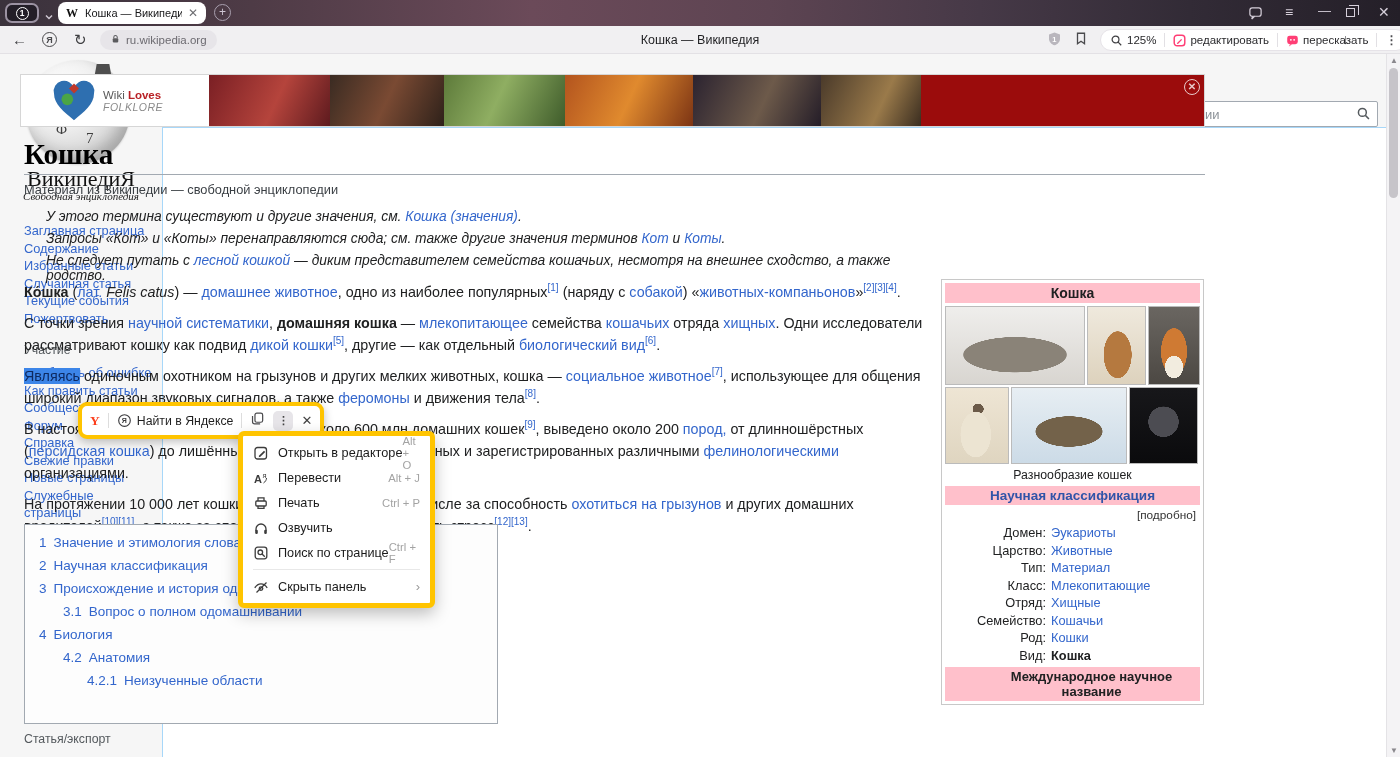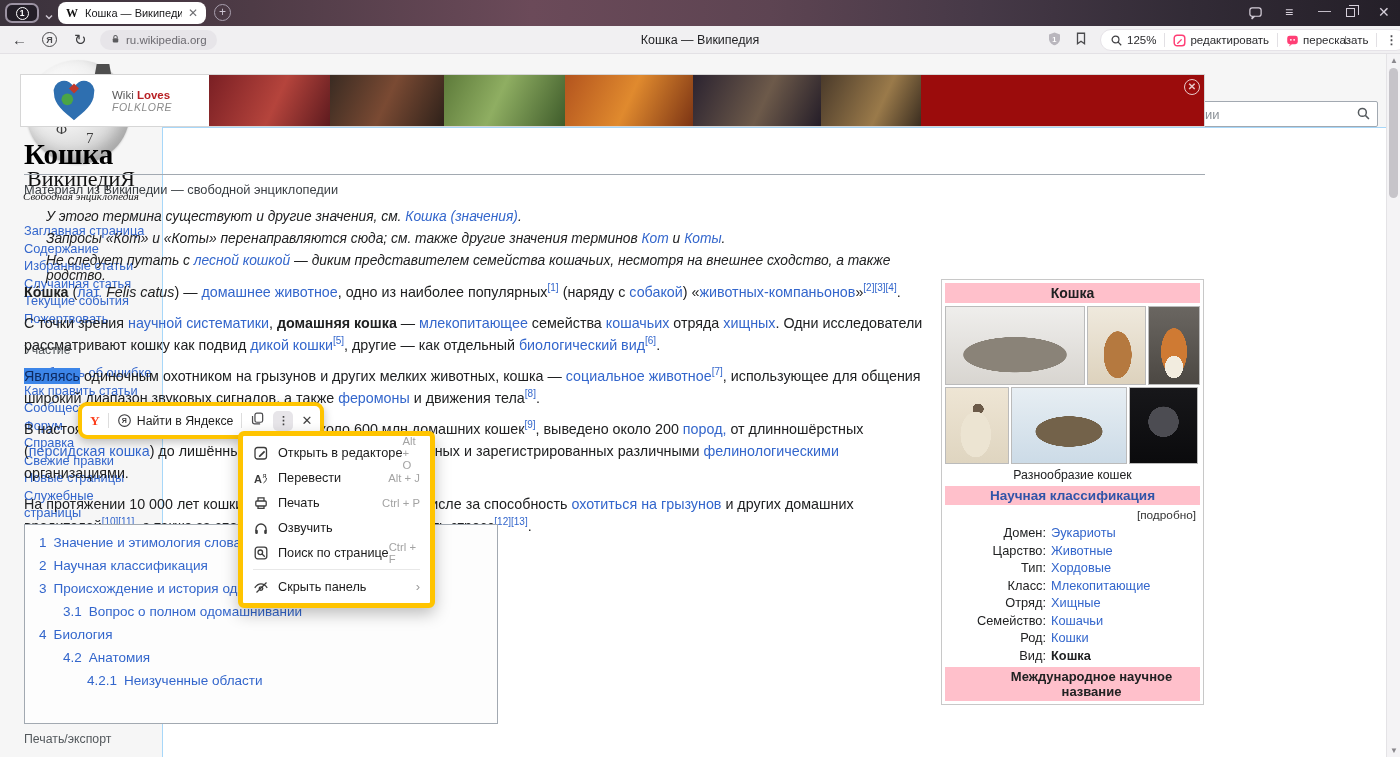--- a/index.html
+++ b/index.html
@@ -80,21 +80,21 @@
   .globe-glyph { position:absolute; font-family:"Liberation Serif",serif; color:#3f3f3f; }
   #globe-notch { left:68px; top:4px; width:18px; height:15px; background:#4e4e4e; clip-path:polygon(15% 0,85% 0,100% 100%,0 100%); }
   #wordmark { left:0; top:112px; width:162px; text-align:center; font-family:"Liberation Serif",serif; font-size:22px; color:#111; }
   #tagline { left:0; top:136px; width:162px; text-align:center; font-family:"Liberation Serif",serif; font-style:italic; font-size:11px; color:#222; }
   #sidebar-nav { left:24px; top:168px; width:130px; position:absolute; }
   .sb-head { color:#54595d; font-size:12.3px; margin:16px 0 7px; }
   .sb-link { color:#3366cc; font-size:12.8px; line-height:17.5px; }
 
   
   #banner { left:20px; top:20px; width:1185px; height:53px; display:flex; border:1px solid #d6d6d6; position:absolute; background:#fff; }
-  #banner-logo { width:188px; background:#fff; display:flex; align-items:center; gap:13px; padding-left:28px; }
+  #banner-logo { width:188px; background:#fff; display:flex; align-items:center; gap:4px; padding-left:28px; }
   .wl-line1 { font-size:11.5px; color:#5a5a5a; }
   .wl-line1 b { color:#b82025; }
   .wl-line2 { font-size:10.5px; font-style:italic; color:#8a8a8a; letter-spacing:0.5px; }
   #banner-photos { flex:1; display:flex; }
   .bphoto { height:100%; }
   #banner-red { width:283px; background:#9b0c0c; color:#fff; font-weight:bold; font-size:14.5px; line-height:18px;
     padding:8px 26px 0 12px; position:relative; }
   #banner-close { position:absolute; right:4px; top:4px; width:16px; height:16px; border:1.5px solid #e9caca; border-radius:50%;
     color:#e9caca; font-size:10px; line-height:13px; text-align:center; }
 
@@ -283,21 +283,21 @@
           <div class="sb-link">Служебные страницы</div>
           <div class="sb-head">Инструменты</div>
           <div class="sb-link">Ссылки сюда</div>
           <div class="sb-link">Связанные правки</div>
           <div class="sb-link">Постоянная ссылка</div>
           <div class="sb-link">Сведения о странице</div>
           <div class="sb-link">Цитировать страницу</div>
           <div class="sb-link">Получить короткий URL</div>
           <div class="sb-link">Скачать QR-код</div>
           <div class="sb-link">Развернуть всё</div>
-          <div class="sb-head">Печать/экспорт</div>
+          <div class="sb-head">Статья/экспорт</div>
           <div class="sb-link">Скачать как PDF</div>
         </div>
     </div>
 
     <div id="banner">
       <div id="banner-logo">
         <svg width="50" height="46" viewBox="0 0 60 54">
           <path d="M30 50C18 40 6 31 6 18A11 11 0 0 1 30 12 11 11 0 0 1 54 18c0 13-12 22-24 32z" fill="#2e6fb0"></path>
           <circle cx="22" cy="25" r="7" fill="#4aa546"></circle>
           <path d="M30 6l6 6-6 6-6-6z" fill="#c0392b"></path>
@@ -367,21 +367,21 @@
           <div class="tax-row">
             <div class="tax-label">Домен:</div>
             <div class="tax-value">Эукариоты</div>
           </div>
           <div class="tax-row">
             <div class="tax-label">Царство:</div>
             <div class="tax-value">Животные</div>
           </div>
           <div class="tax-row">
             <div class="tax-label">Тип:</div>
-            <div class="tax-value">Хордовые</div>
+            <div class="tax-value">Материал</div>
           </div>
           <div class="tax-row">
             <div class="tax-label">Класс:</div>
             <div class="tax-value">Млекопитающие</div>
           </div>
           <div class="tax-row">
             <div class="tax-label">Отряд:</div>
             <div class="tax-value">Хищные</div>
           </div>
           <div class="tax-row">

